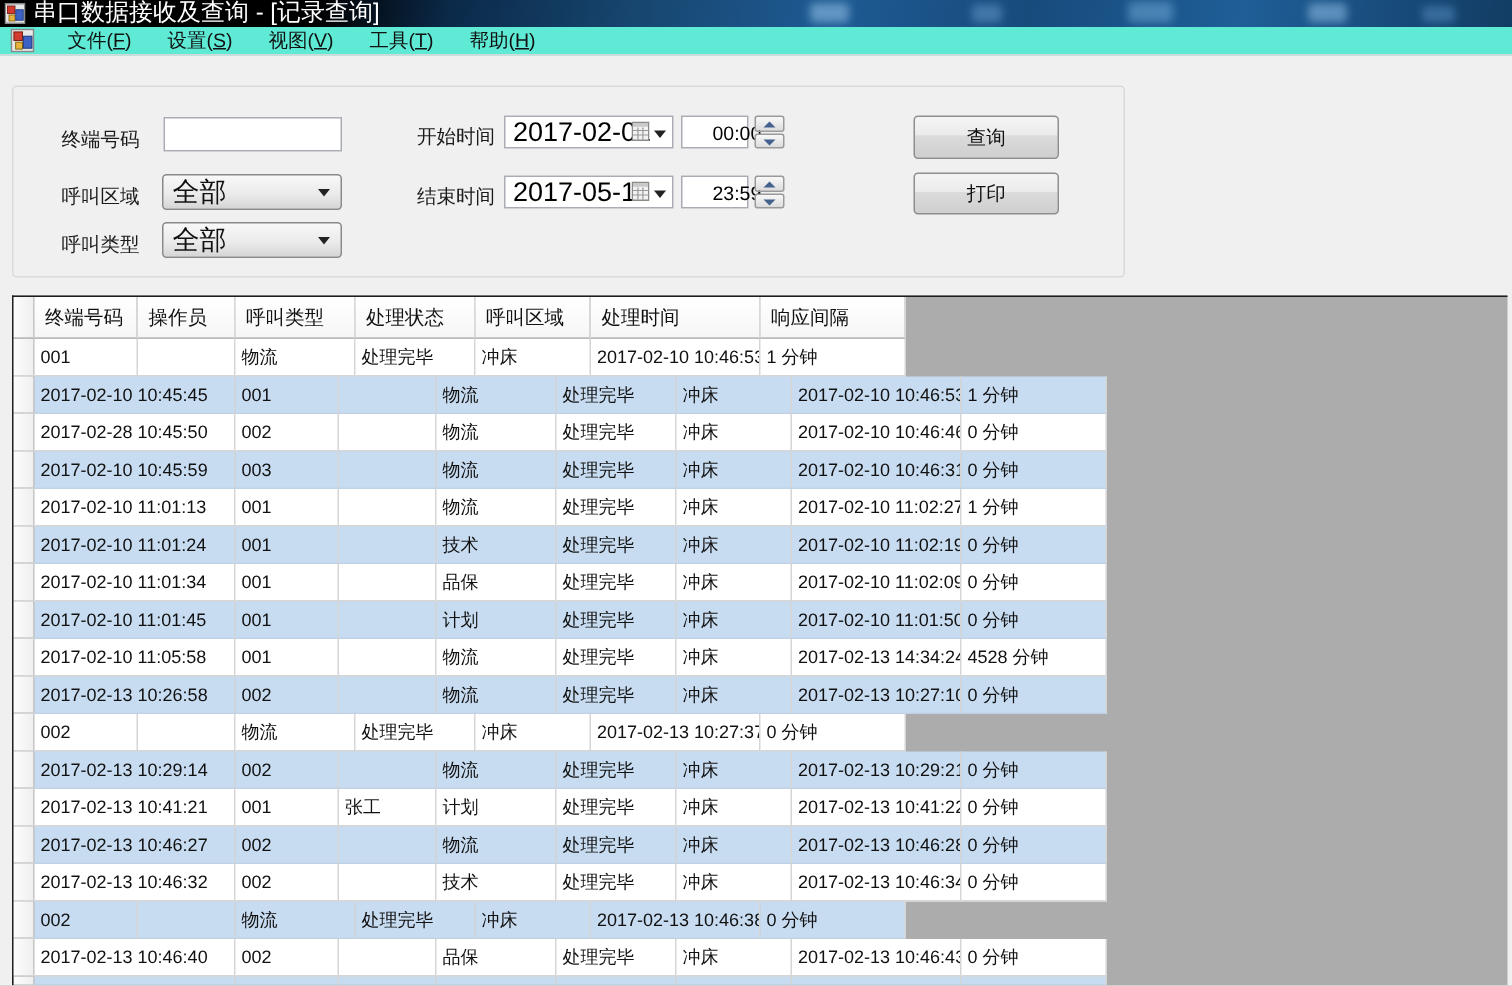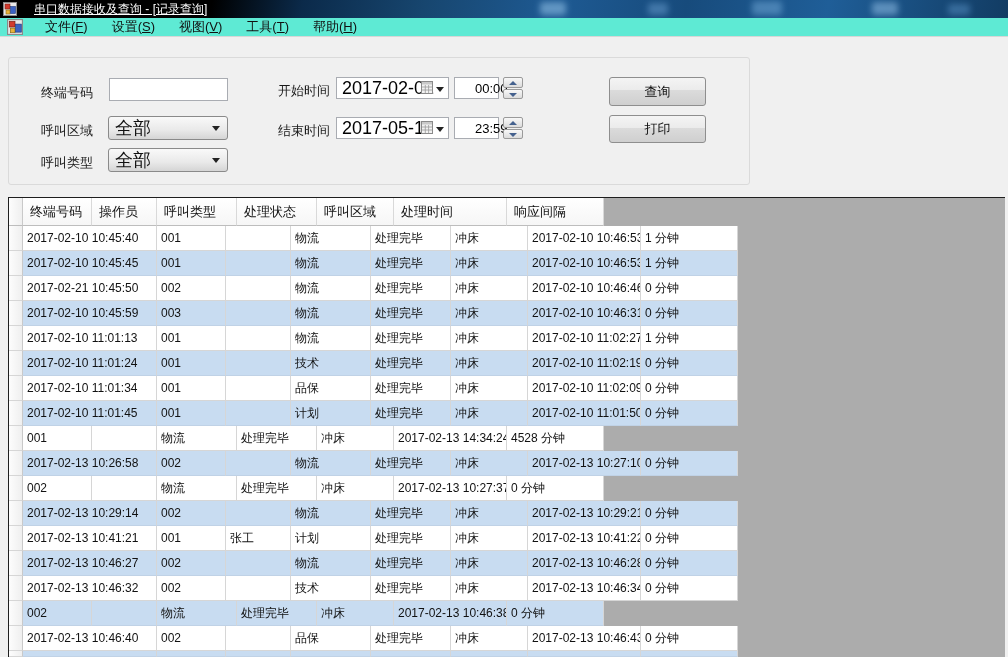--- a/index.html
+++ b/index.html
@@ -11,21 +11,21 @@
   
   .titlebar { position:absolute; left:0; top:0; width:1008px; height:18px;
     background:linear-gradient(100deg,#000 0%,#000 21%,#0B2A4A 30%,#17466F 42%,#1E5A93 55%,#174B7C 68%,#1F5E98 82%,#123C63 100%);
     overflow:hidden; }
   .titlebar .blob { position:absolute; filter:blur(3px); border-radius:3px; }
   .b1{left:540px;top:2px;width:26px;height:13px;background:#7FB0D8;opacity:.7;}
   .b2{left:648px;top:3px;width:20px;height:12px;background:#5E93C4;opacity:.6;}
   .b3{left:752px;top:1px;width:30px;height:14px;background:#6FA6D4;opacity:.55;}
   .b4{left:872px;top:2px;width:26px;height:13px;background:#88B7DF;opacity:.6;}
   .b5{left:948px;top:4px;width:22px;height:11px;background:#4E86B8;opacity:.6;}
-  .title-text { position:absolute; left:34px; top:2px; color:#FFFFFF; font-size:12px; line-height:14px; white-space:nowrap;text-decoration:underline; }
+  .title-text { position:absolute; left:22px; top:2px; color:#FFFFFF; font-size:16px; line-height:14px; white-space:nowrap; }
   .app-icon-sm { position:absolute; left:3px; top:2px; width:14px; height:14px; }
 
   
   .menubar { position:absolute; left:0; top:18px; width:1008px; height:19px;
     background:#5eead4; border-bottom:1px solid #D7D7D7; display:flex; align-items:center; }
   .menubar .mdi-icon { width:16px; height:16px; margin-left:7px; margin-right:10px; }
   .menu-item { font-size:13px; color:#111; padding:5px 12px; white-space:nowrap; }
   .menu-item .hk::before{ content:"("; text-decoration:none; display:inline; }
   .menu-item .hk::after{ content:")"; }
   .menu-item .hk u { text-decoration:underline; }
@@ -183,21 +183,20 @@
         <div class="hcell w-c2">操作员</div>
         <div class="hcell w-c3">呼叫类型</div>
         <div class="hcell w-c4">处理状态</div>
         <div class="hcell w-c5">呼叫区域</div>
         <div class="hcell w-c6">处理时间</div>
         <div class="hcell w-c7">响应间隔</div>
       </div>
       <div>
           <div class="grid-row">
             <div class="cell rowheader w-rh"></div>
-            <div class="cell w-c0">2017-02-10 10:45:40</div>
             <div class="cell w-c1">001</div>
             <div class="cell w-c2"></div>
             <div class="cell w-c3">物流</div>
             <div class="cell w-c4">处理完毕</div>
             <div class="cell w-c5">冲床</div>
             <div class="cell w-c6">2017-02-10 10:46:53</div>
             <div class="cell w-c7">1 分钟</div>
           </div>
           <div class="grid-row alt">
             <div class="cell rowheader w-rh"></div>
@@ -205,21 +204,21 @@
             <div class="cell w-c1">001</div>
             <div class="cell w-c2"></div>
             <div class="cell w-c3">物流</div>
             <div class="cell w-c4">处理完毕</div>
             <div class="cell w-c5">冲床</div>
             <div class="cell w-c6">2017-02-10 10:46:53</div>
             <div class="cell w-c7">1 分钟</div>
           </div>
           <div class="grid-row">
             <div class="cell rowheader w-rh"></div>
-            <div class="cell w-c0">2017-02-21 10:45:50</div>
+            <div class="cell w-c0">2017-02-28 10:45:50</div>
             <div class="cell w-c1">002</div>
             <div class="cell w-c2"></div>
             <div class="cell w-c3">物流</div>
             <div class="cell w-c4">处理完毕</div>
             <div class="cell w-c5">冲床</div>
             <div class="cell w-c6">2017-02-10 10:46:46</div>
             <div class="cell w-c7">0 分钟</div>
           </div>
           <div class="grid-row alt">
             <div class="cell rowheader w-rh"></div>
@@ -271,20 +270,21 @@
             <div class="cell w-c1">001</div>
             <div class="cell w-c2"></div>
             <div class="cell w-c3">计划</div>
             <div class="cell w-c4">处理完毕</div>
             <div class="cell w-c5">冲床</div>
             <div class="cell w-c6">2017-02-10 11:01:50</div>
             <div class="cell w-c7">0 分钟</div>
           </div>
           <div class="grid-row">
             <div class="cell rowheader w-rh"></div>
+            <div class="cell w-c0">2017-02-10 11:05:58</div>
             <div class="cell w-c1">001</div>
             <div class="cell w-c2"></div>
             <div class="cell w-c3">物流</div>
             <div class="cell w-c4">处理完毕</div>
             <div class="cell w-c5">冲床</div>
             <div class="cell w-c6">2017-02-13 14:34:24</div>
             <div class="cell w-c7">4528 分钟</div>
           </div>
           <div class="grid-row alt">
             <div class="cell rowheader w-rh"></div>

